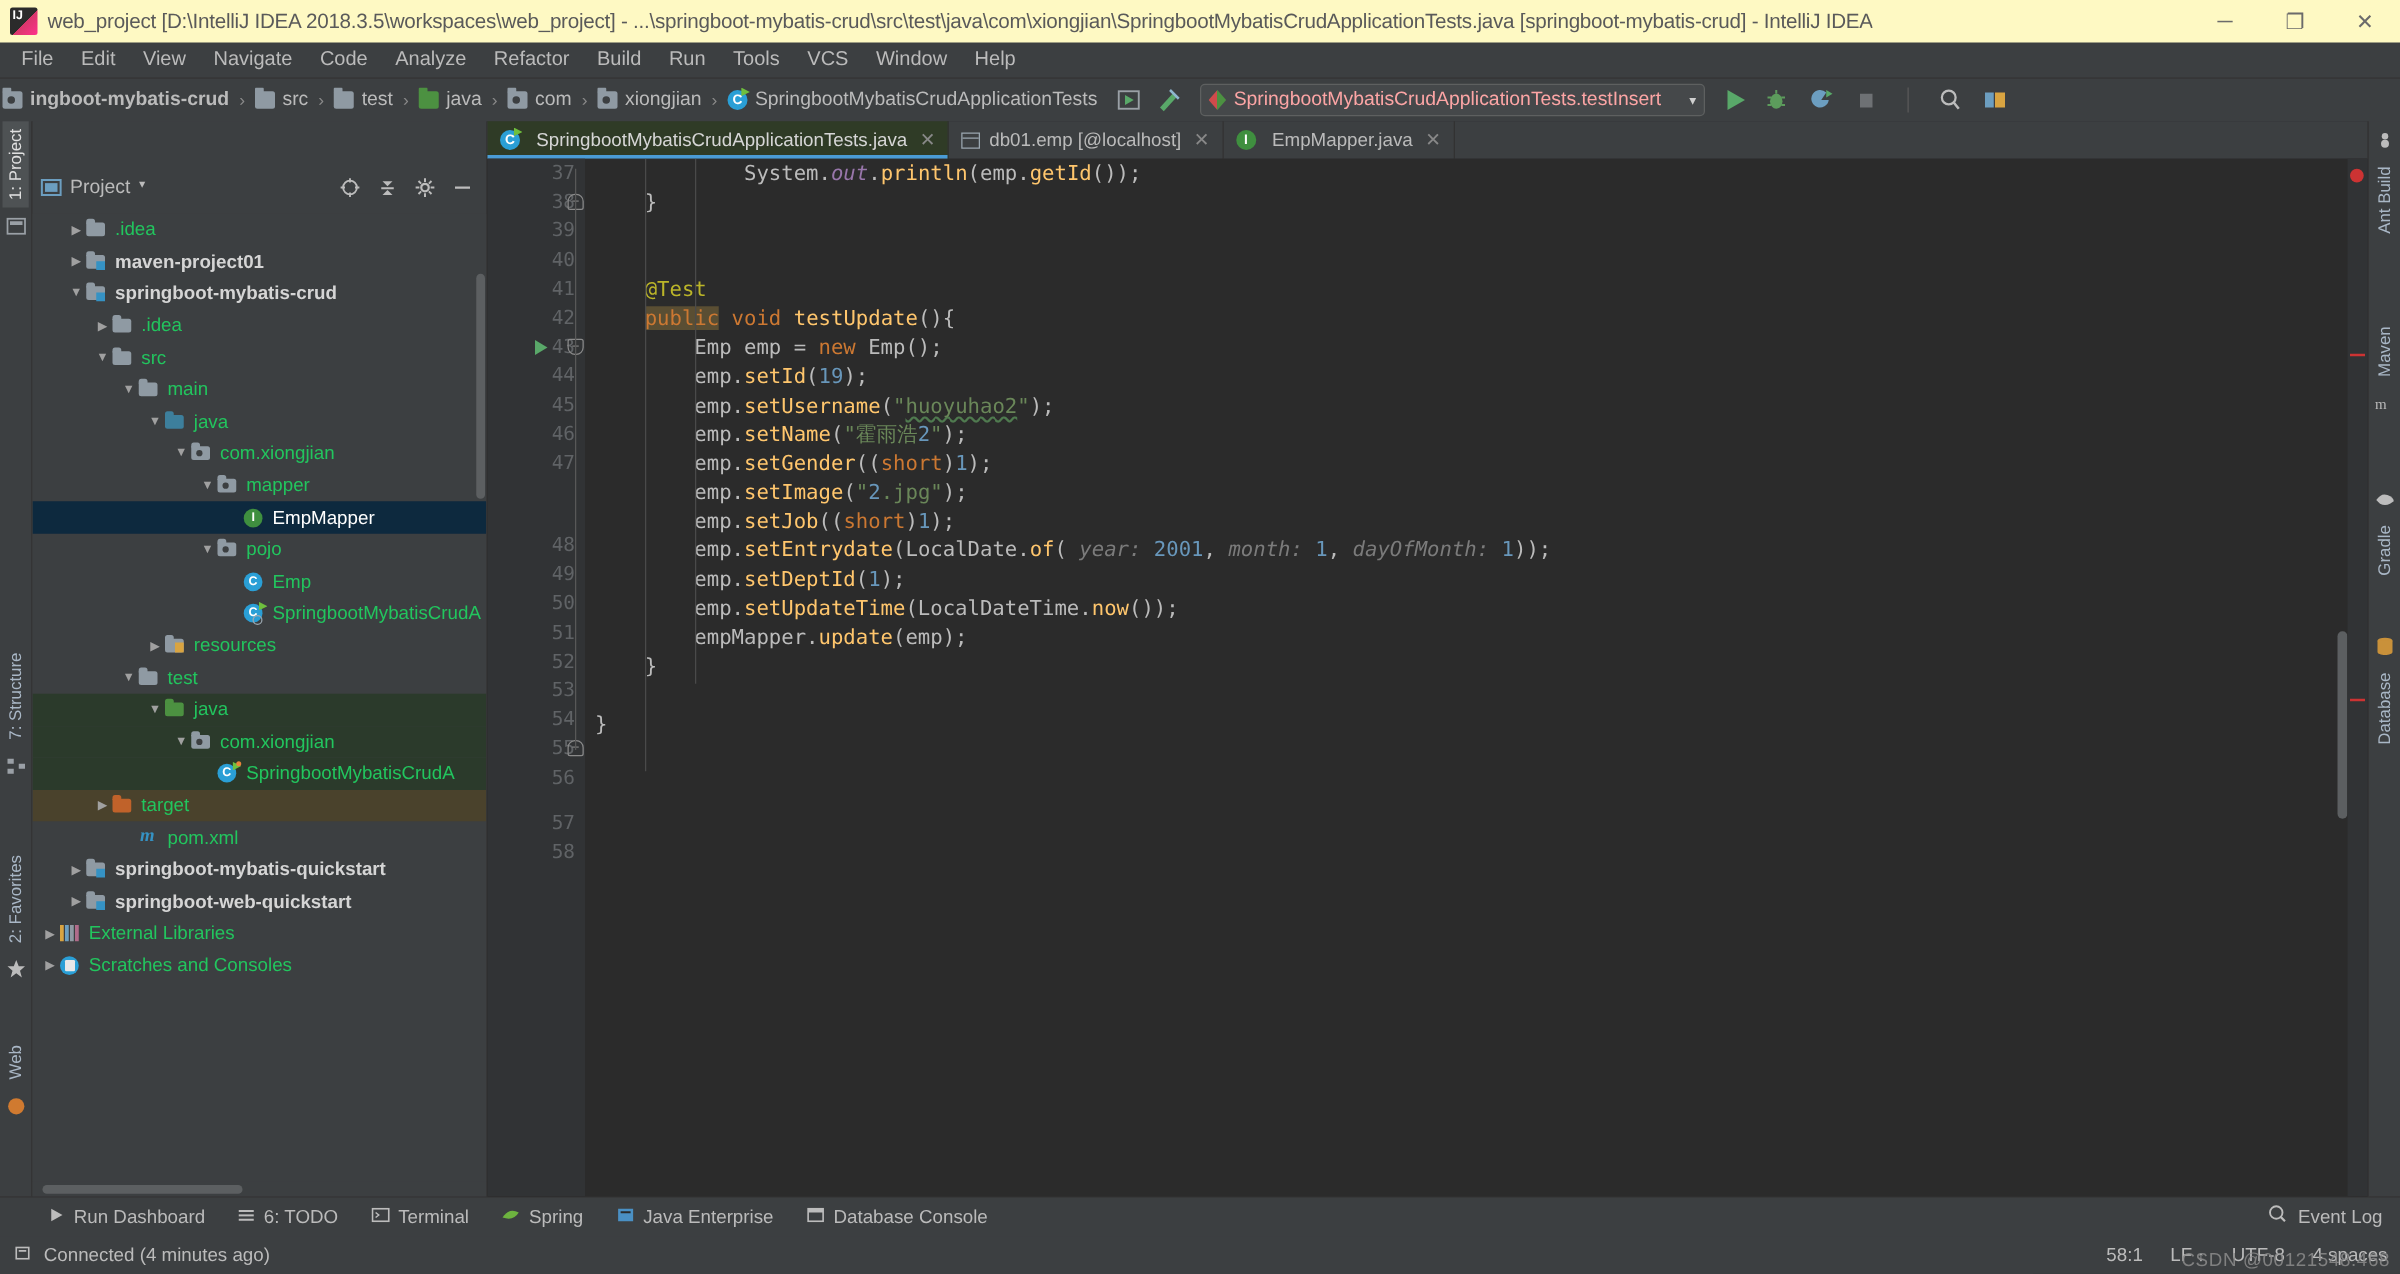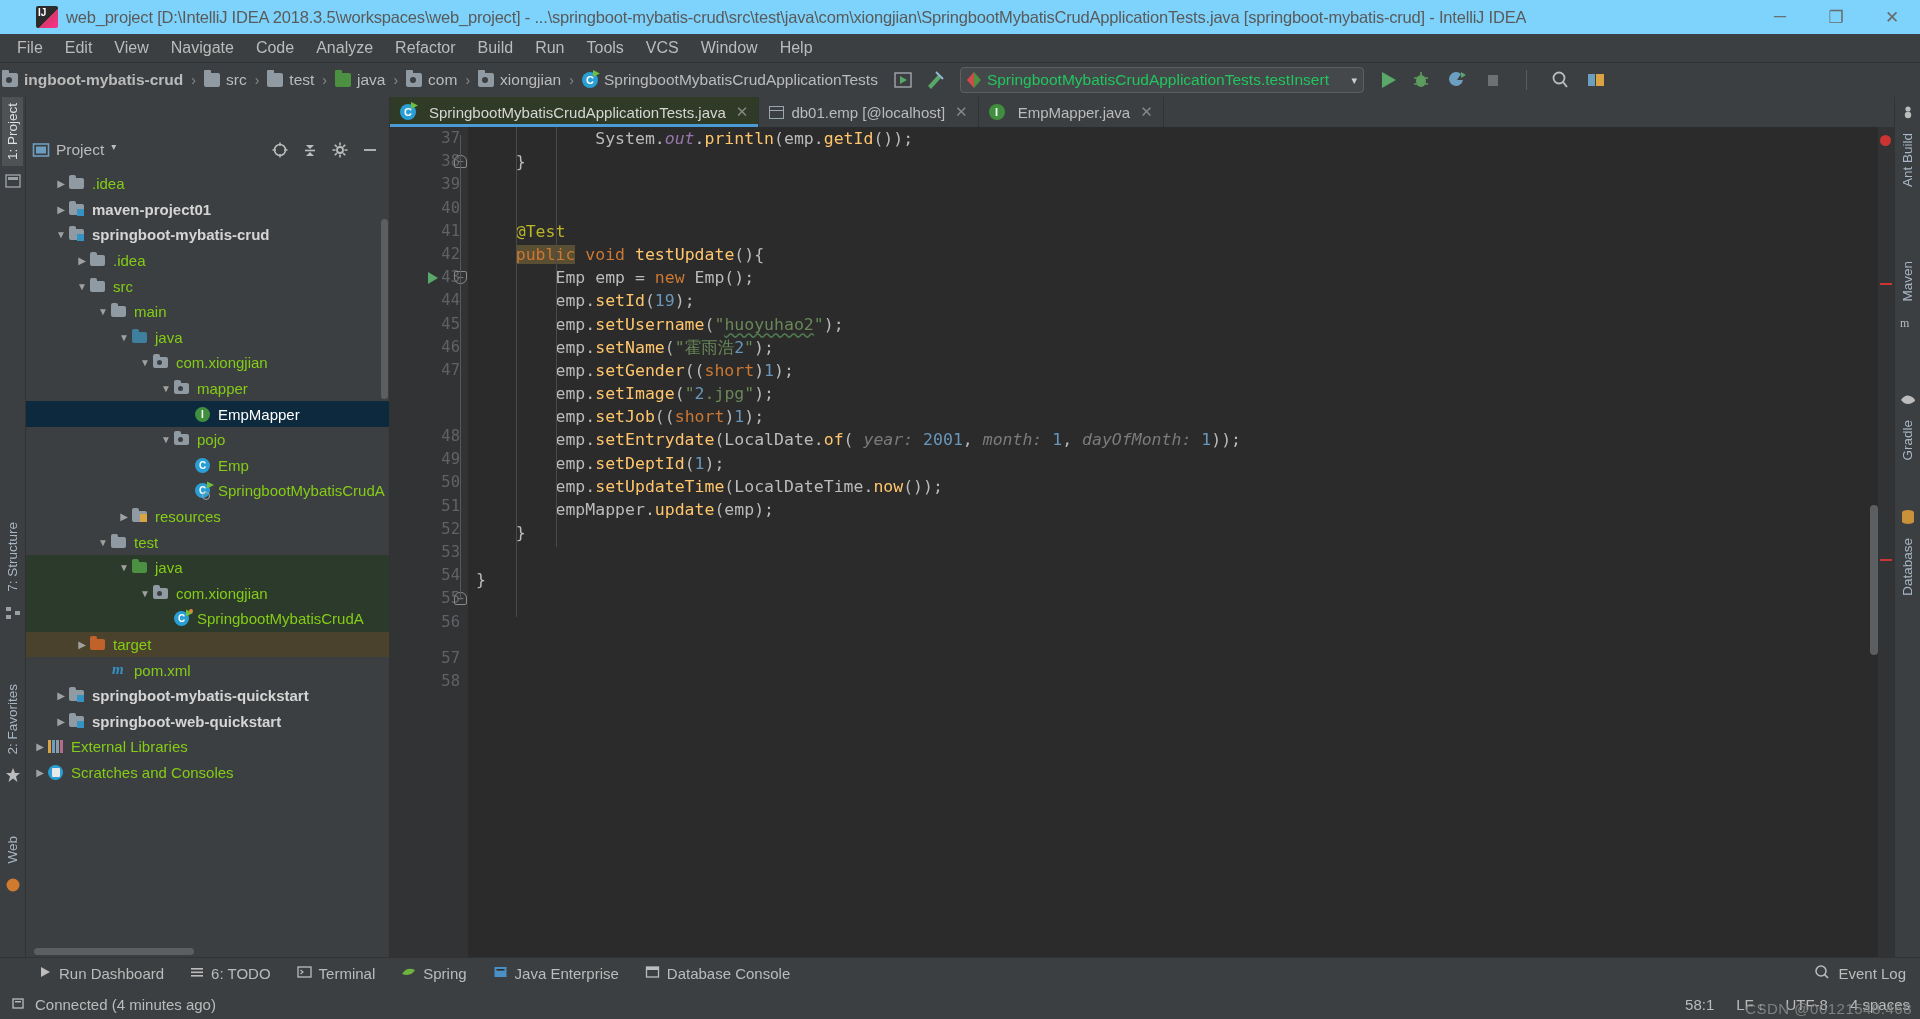--- a/index.html
+++ b/index.html
@@ -7,23 +7,23 @@
     width: 1920px; height: 1019px;
     background: #3c3f41;
     font-family: "Liberation Sans", sans-serif;
     overflow: hidden;
     color: #bbbbbb;
   }
   .app { width: 1920px; height: 1019px; position: relative; display: flex; flex-direction: column; }
 
   
   .titlebar {
-    height: 34px; background: #7dd3fc; color: #5a5a5a;
+    height: 34px; background: #fef9c3; color: #5a5a5a;
     display: flex; align-items: center; flex: none;
-    font-size: 16px; position: relative; padding-left: 28px;
+    font-size: 16px; position: relative;
   }
   .tb-icon { width: 22px; height: 22px; margin: 0 8px 0 8px; position: relative; flex: none; }
   .tb-icon .ij { position:absolute; inset:0; background: linear-gradient(135deg,#2b2b2b 0%,#2b2b2b 55%,#d8376b 55%,#ff318c 100%); border-radius:2px;}
   .tb-icon .ij:after{content:"IJ"; position:absolute; left:2px; top:1px; color:#fff; font-size:10px; font-weight:bold; font-family:"Liberation Sans",sans-serif;}
   .tb-title { white-space: nowrap; overflow: hidden; font-size: 16.5px; letter-spacing: -0.2px; }
   .tb-buttons { position: absolute; right: 0; top: 0; height: 34px; display: flex; align-items: center; }
   .tb-btn { width: 56px; height: 34px; display: flex; align-items: center; justify-content: center; color: #6b6b6b; font-size: 17px; }
 
   
   .menubar {
@@ -56,21 +56,21 @@
 
   .nav-sep { width:1px; height:20px; background:#5a5a5a; margin:0 8px; }
   .nav-icons { display:flex; align-items:center; gap:10px; margin-left:12px;}
   .nav-icon { width:22px; height:22px; position:relative; }
 
   .runconfig {
     margin-left: 14px; height: 26px; min-width: 404px;
     border: 1px solid #5e6060; border-radius: 4px; background: #45484a;
     display: flex; align-items: center; padding: 0 6px; gap: 6px;
   }
-  .runconfig .rcname { font-size: 15.5px; color: #22c55e; white-space: nowrap; }
+  .runconfig .rcname { font-size: 15.5px; color: #fca5a5; white-space: nowrap; }
   .rc-ico { width:14px; height:16px; background: linear-gradient(90deg,#cf4b4b 50%,#4c9141 50%); clip-path: polygon(50% 0,100% 50%,50% 100%,0 50%); flex:none;}
   .rc-caret { margin-left:auto; color:#cfcfcf; font-size:11px; }
 
   .right-tools { display:flex; align-items:center; gap:14px; margin-left:18px;}
   .tri-run { width:0;height:0;border-left:14px solid #59a869;border-top:8px solid transparent;border-bottom:8px solid transparent;}
 
   
   .body { flex: 1; display: flex; min-height: 0; position: relative; }
 
   
@@ -97,21 +97,21 @@
   .pp-title { font-size: 15.5px; color: #bbbbbb; margin-left:6px;}
   .pp-caret { margin-left:7px; font-size:10px; color:#bbb;}
   .pp-actions { margin-left:auto; display:flex; align-items:center; gap:12px; padding-right:4px;}
   .pp-act { width:18px; height:18px; position:relative; color:#afb1b3;}
   .tree { flex:1; overflow:hidden; position:relative; background:#3c3f41; font-size:15px;}
   .trow { height:25.6px; display:flex; align-items:center; white-space:nowrap; padding-left:4px;}
   .trow.sel { background:#0d293e; }
   .trow.testsrc { background:#2b3a2b; }
   .trow.excluded { background:#4a422c; }
   .tarrow { width:16px; flex:none; display:flex; align-items:center; justify-content:center; color:#a0a0a0; font-size:10px;}
-  .tlabel { color:#84cc16; }
+  .tlabel { color:#22c55e; }
   .tlabel.bold { font-weight: bold; color:#d5d5d5;}
   .tlabel.sel { color:#ffffff; }
   .pp-scroll-h { height:12px; background:#3c3f41; flex:none; position:relative;}
   .pp-scroll-h .thumb { position:absolute; left:8px; top:3px; width:160px; height:7px; background:#5c5f61; border-radius:4px;}
   .tree-vscroll { position:absolute; right:1px; top:48px; width:7px; height:180px; background:#5c5f61; border-radius:4px;}
 
   
   .editorwrap { flex:1; display:flex; flex-direction:column; min-width:0; background:#2b2b2b;}
   .tabbar { height:30px; background:#3c3f41; display:flex; align-items:stretch; flex:none;}
   .etab { display:flex; align-items:center; padding:0 10px; font-size:15px; color:#bbbbbb; gap:7px; position:relative; border-right:1px solid #323232;}

